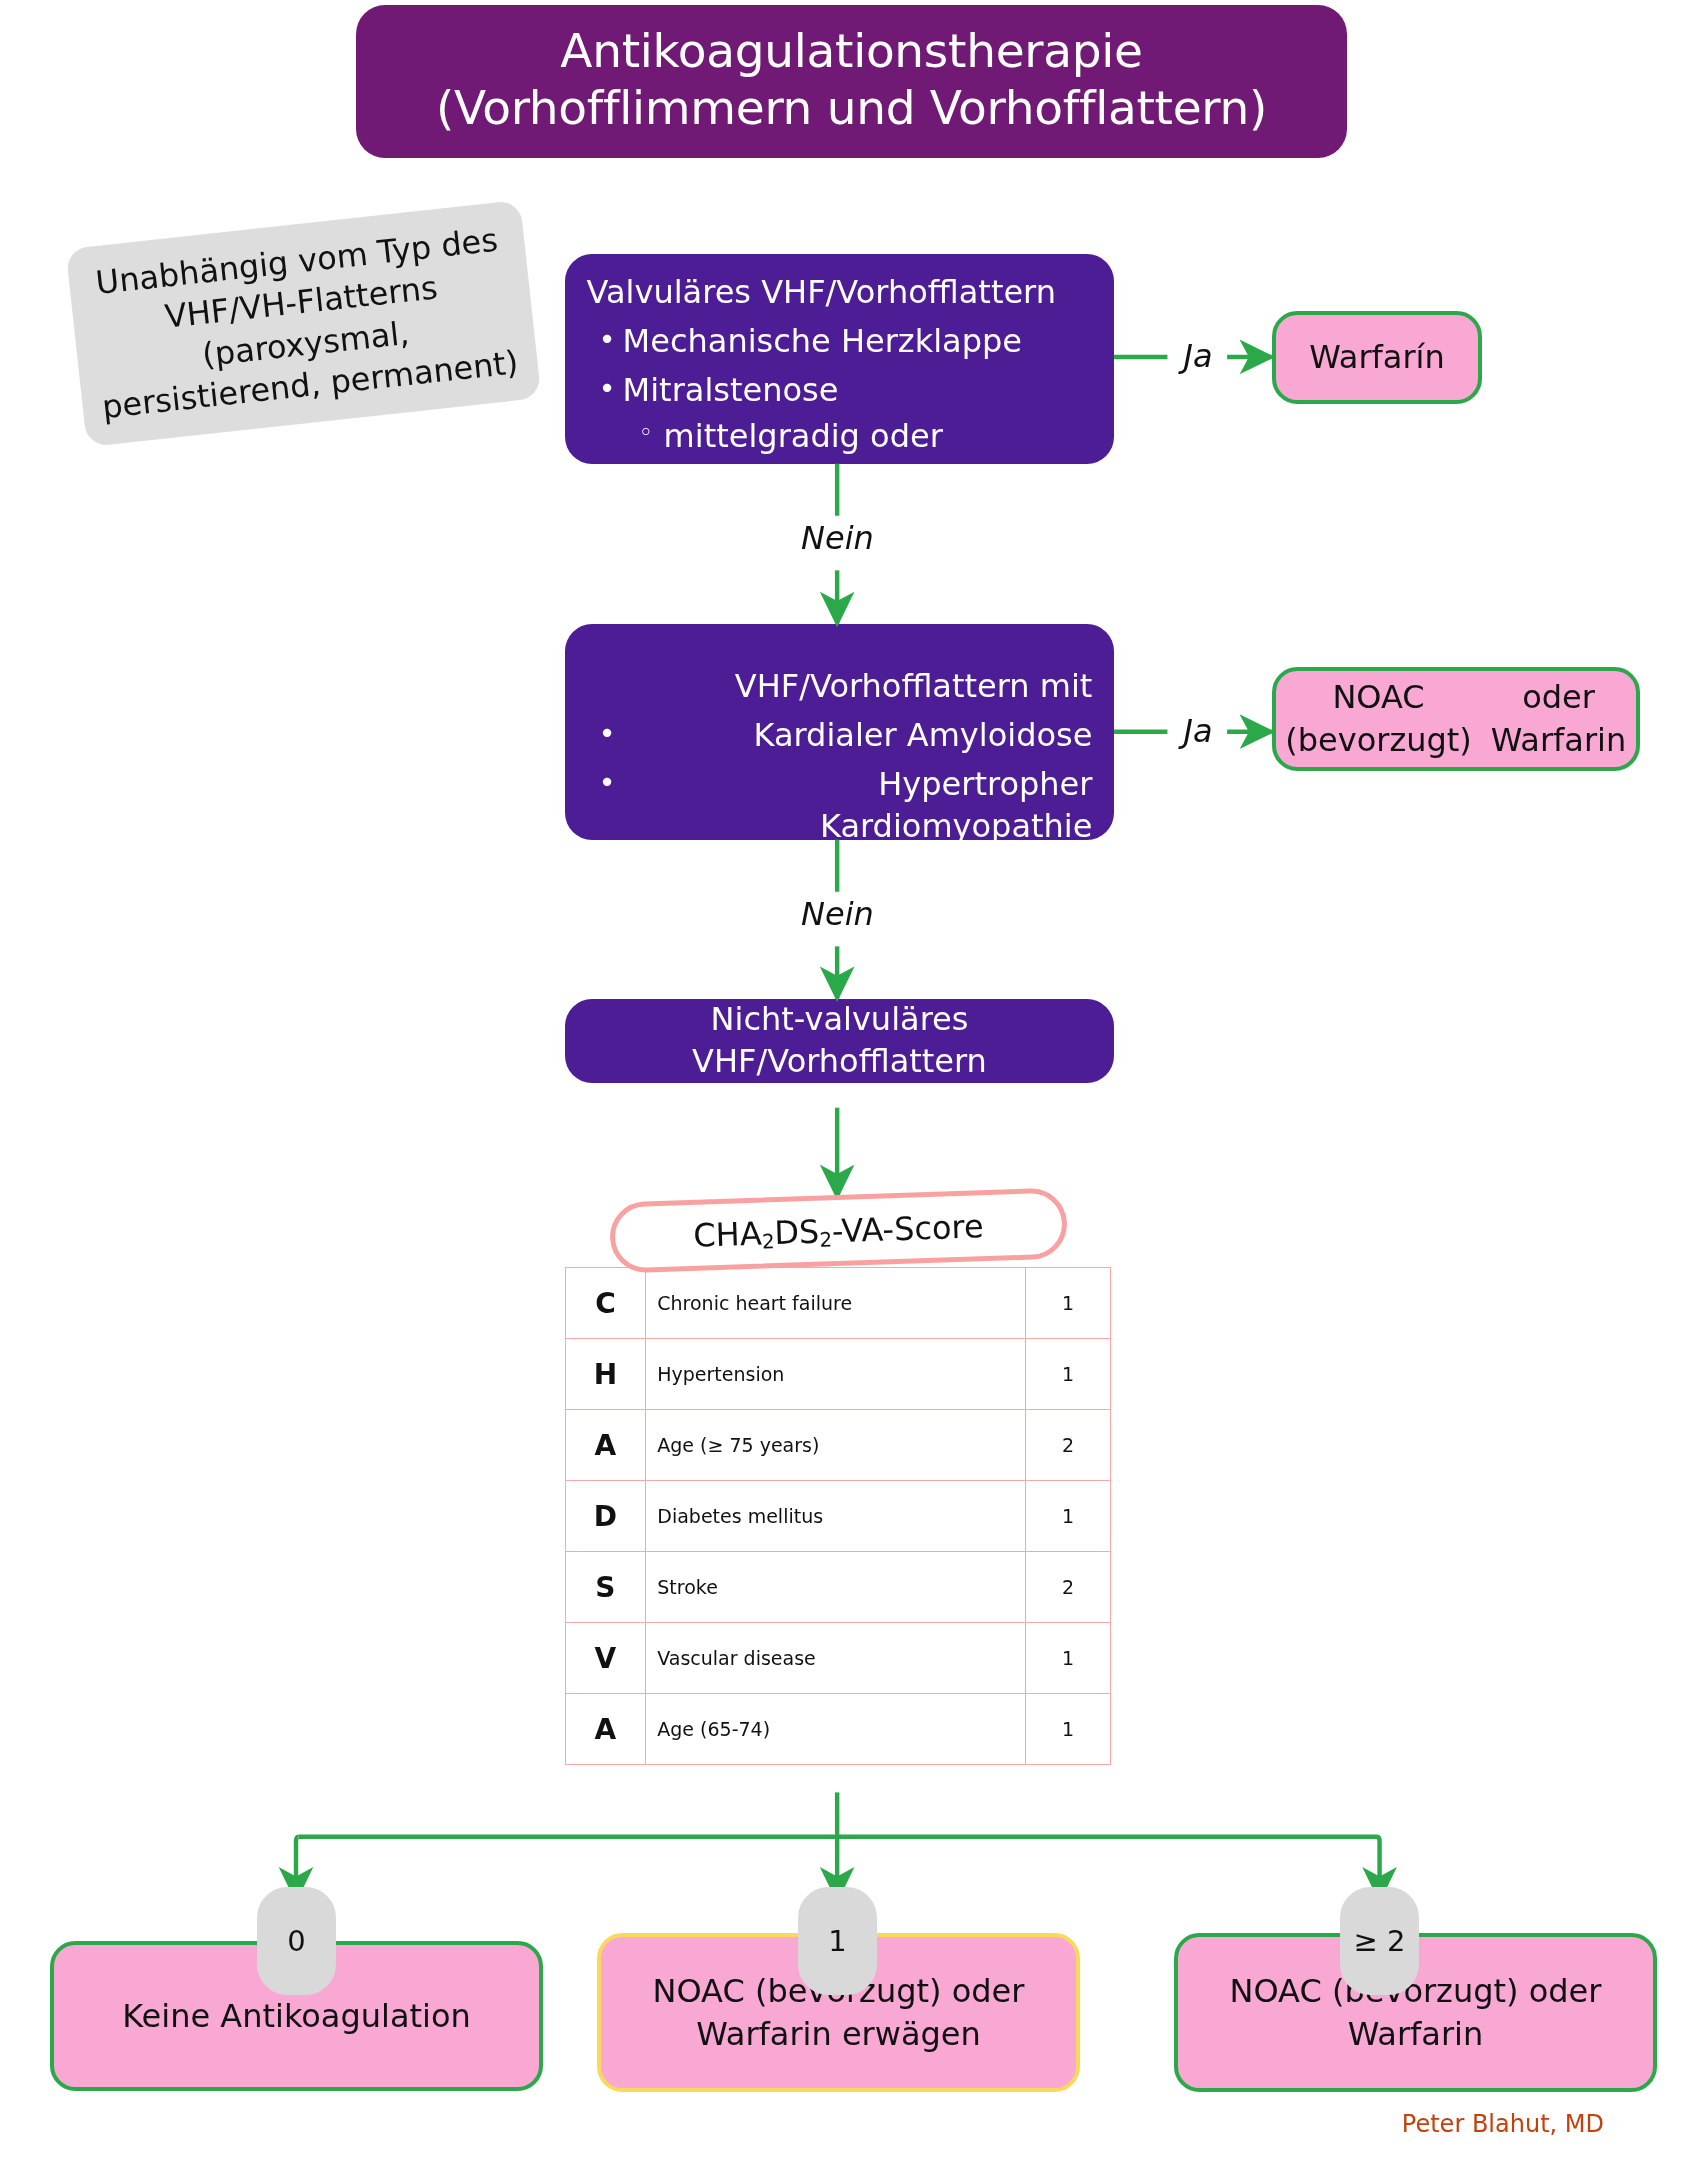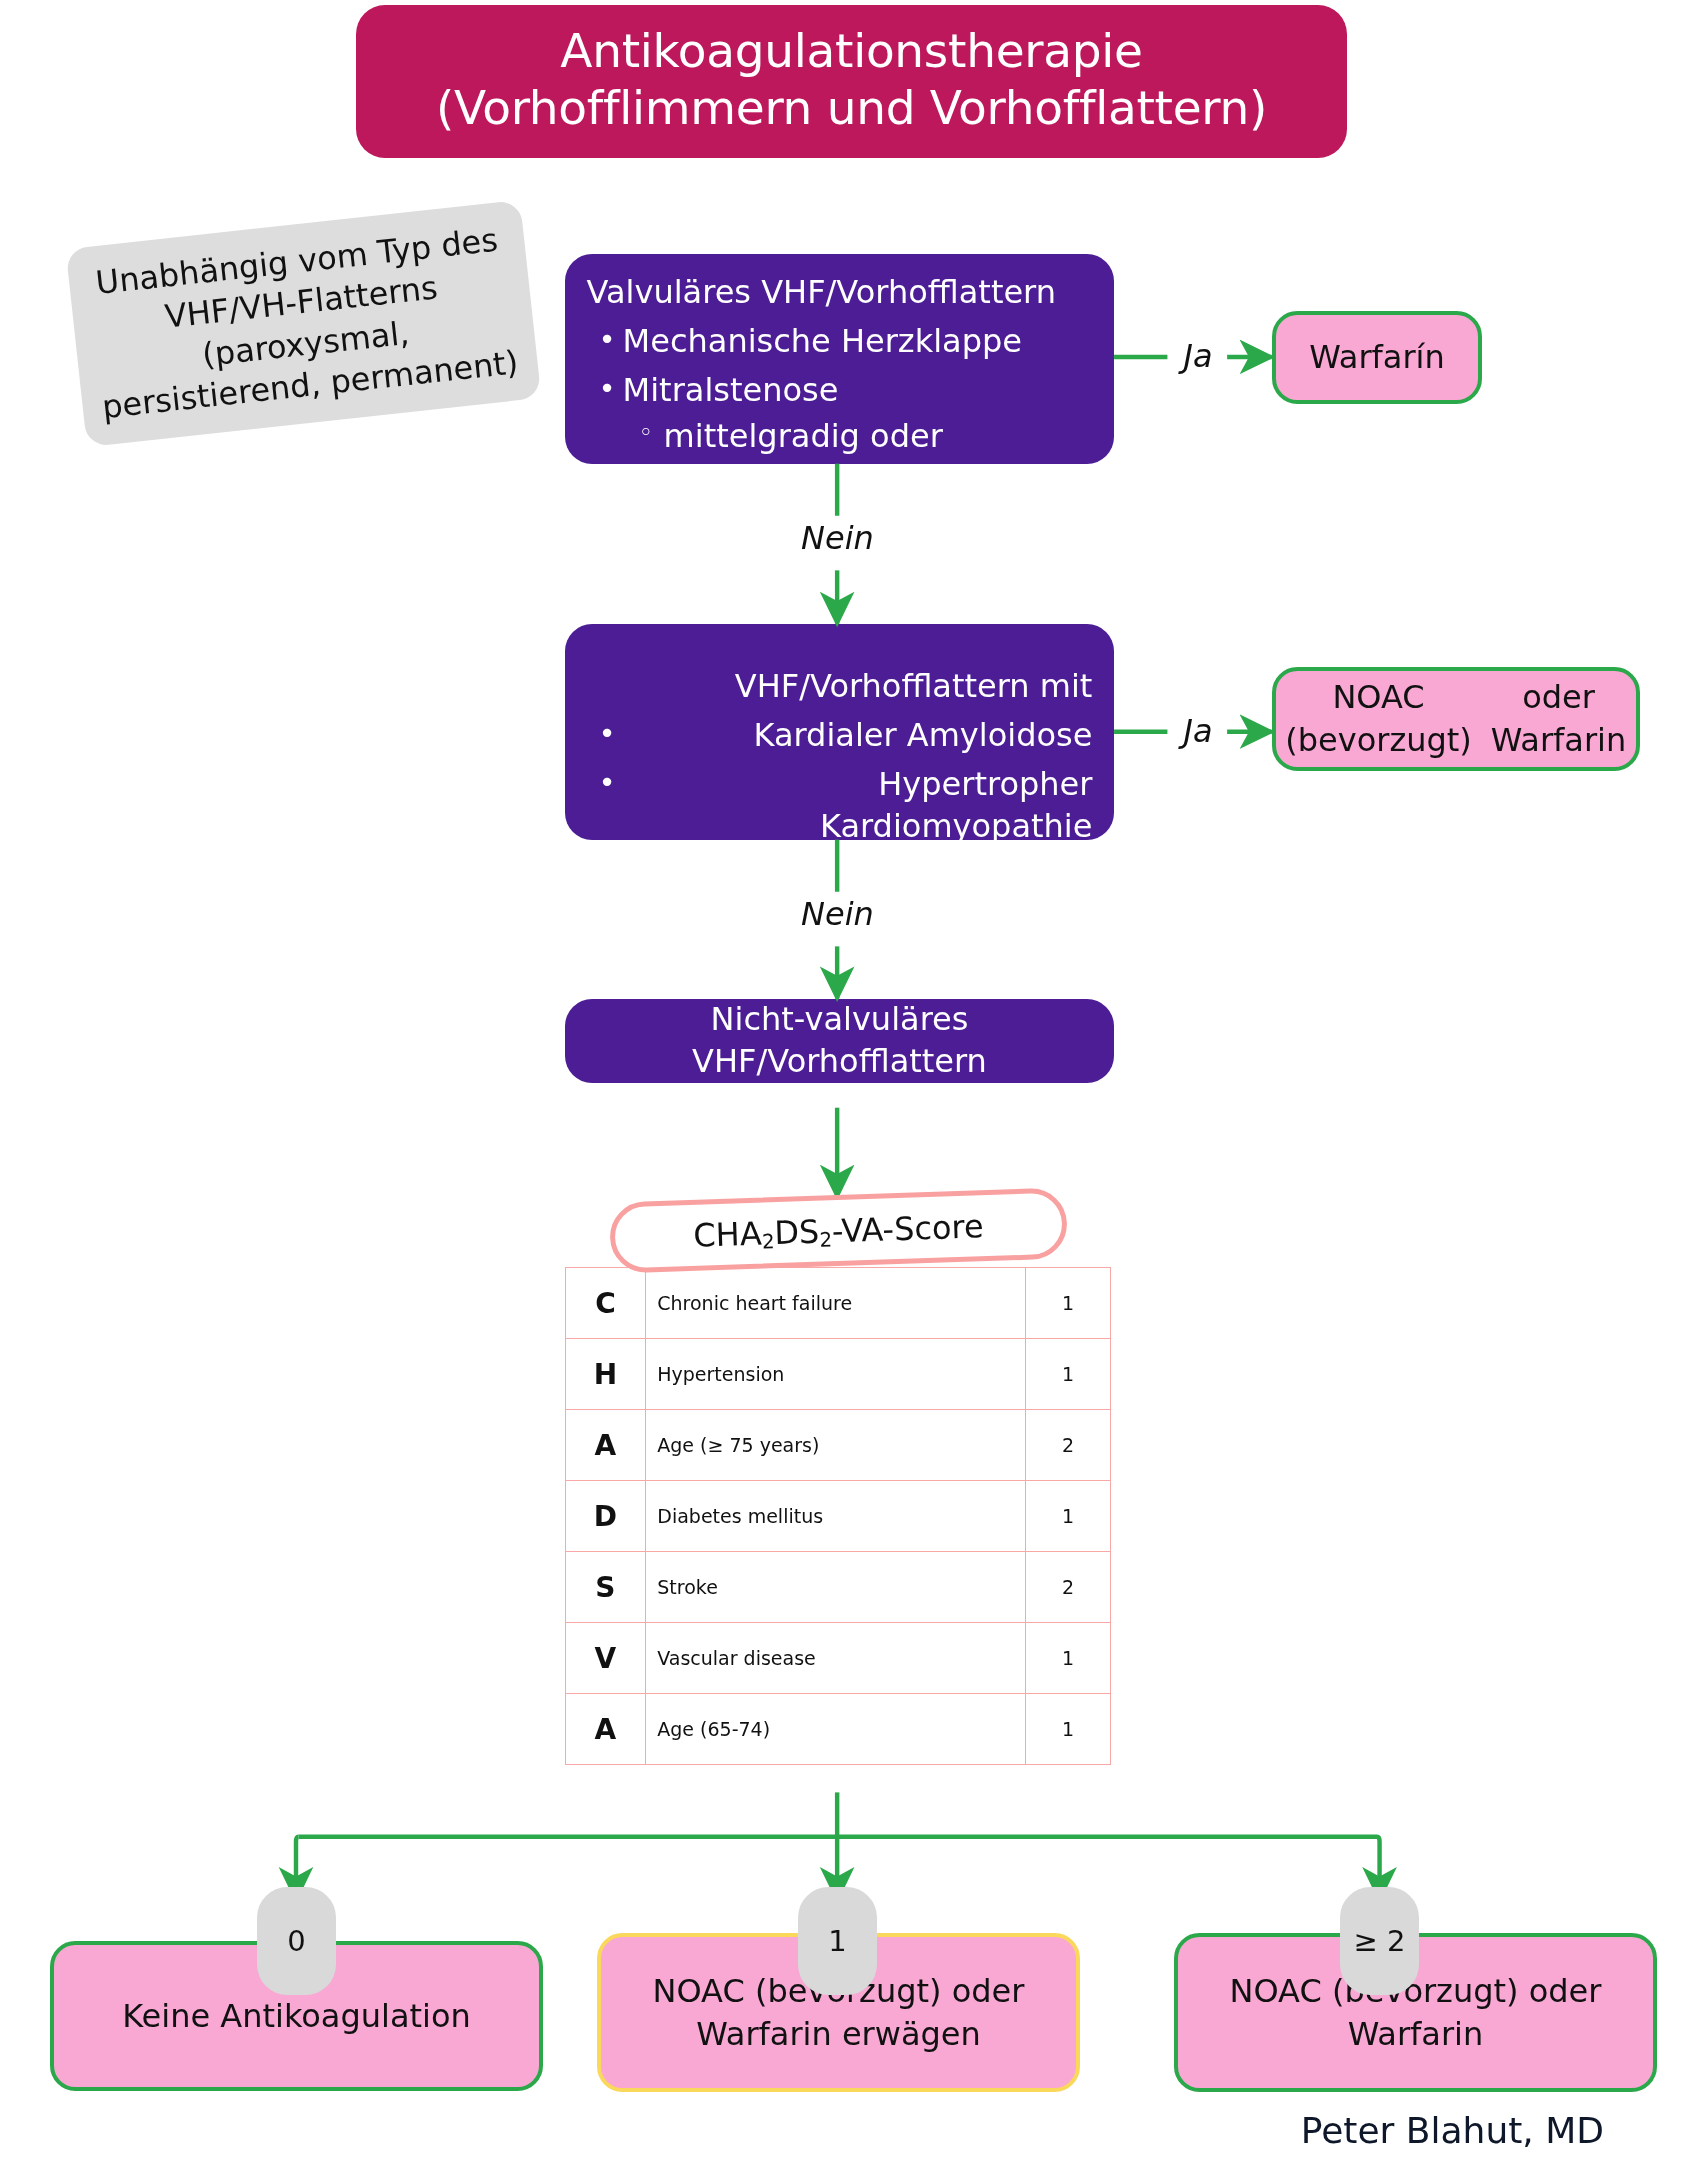--- a/index.html
+++ b/index.html
@@ -19,21 +19,21 @@
     overflow: hidden;
   }
 
   
   #title-banner {
     position: absolute;
     left: 356px;
     top: 5.1px;
     width: 991px;
     padding: 16.5px 25.4px 21.6px 25.4px;
-    background: #be185d;
+    background: #701a75;
     border-radius: 29px;
     box-sizing: border-box;
     text-align: center;
     color: #ffffff;
     font-size: 47px;
     line-height: 1.22;
     font-weight: 400;
     letter-spacing: -0.3px;
   }
   #title-banner .tl2 { display: block; }
@@ -188,22 +188,22 @@
     font-size: 28px;
   }
   #score-table td.c-desc { width: 381px; text-align: left; }
   #score-table td.c-pts  { width: 85px; text-align: center; }
 
   
   #author {
     position: absolute;
     right: 83px;
     top: 2110px;
-    font-size: 36px;
-    color: #0f172a;
+    font-size: 24px;
+    color: #c2410c;
   }
 
   
   #connectors {
     position: absolute;
     left: 0; top: 0;
     width: 1687px;
     height: 2183px;
     pointer-events: none;
     z-index: 1;

